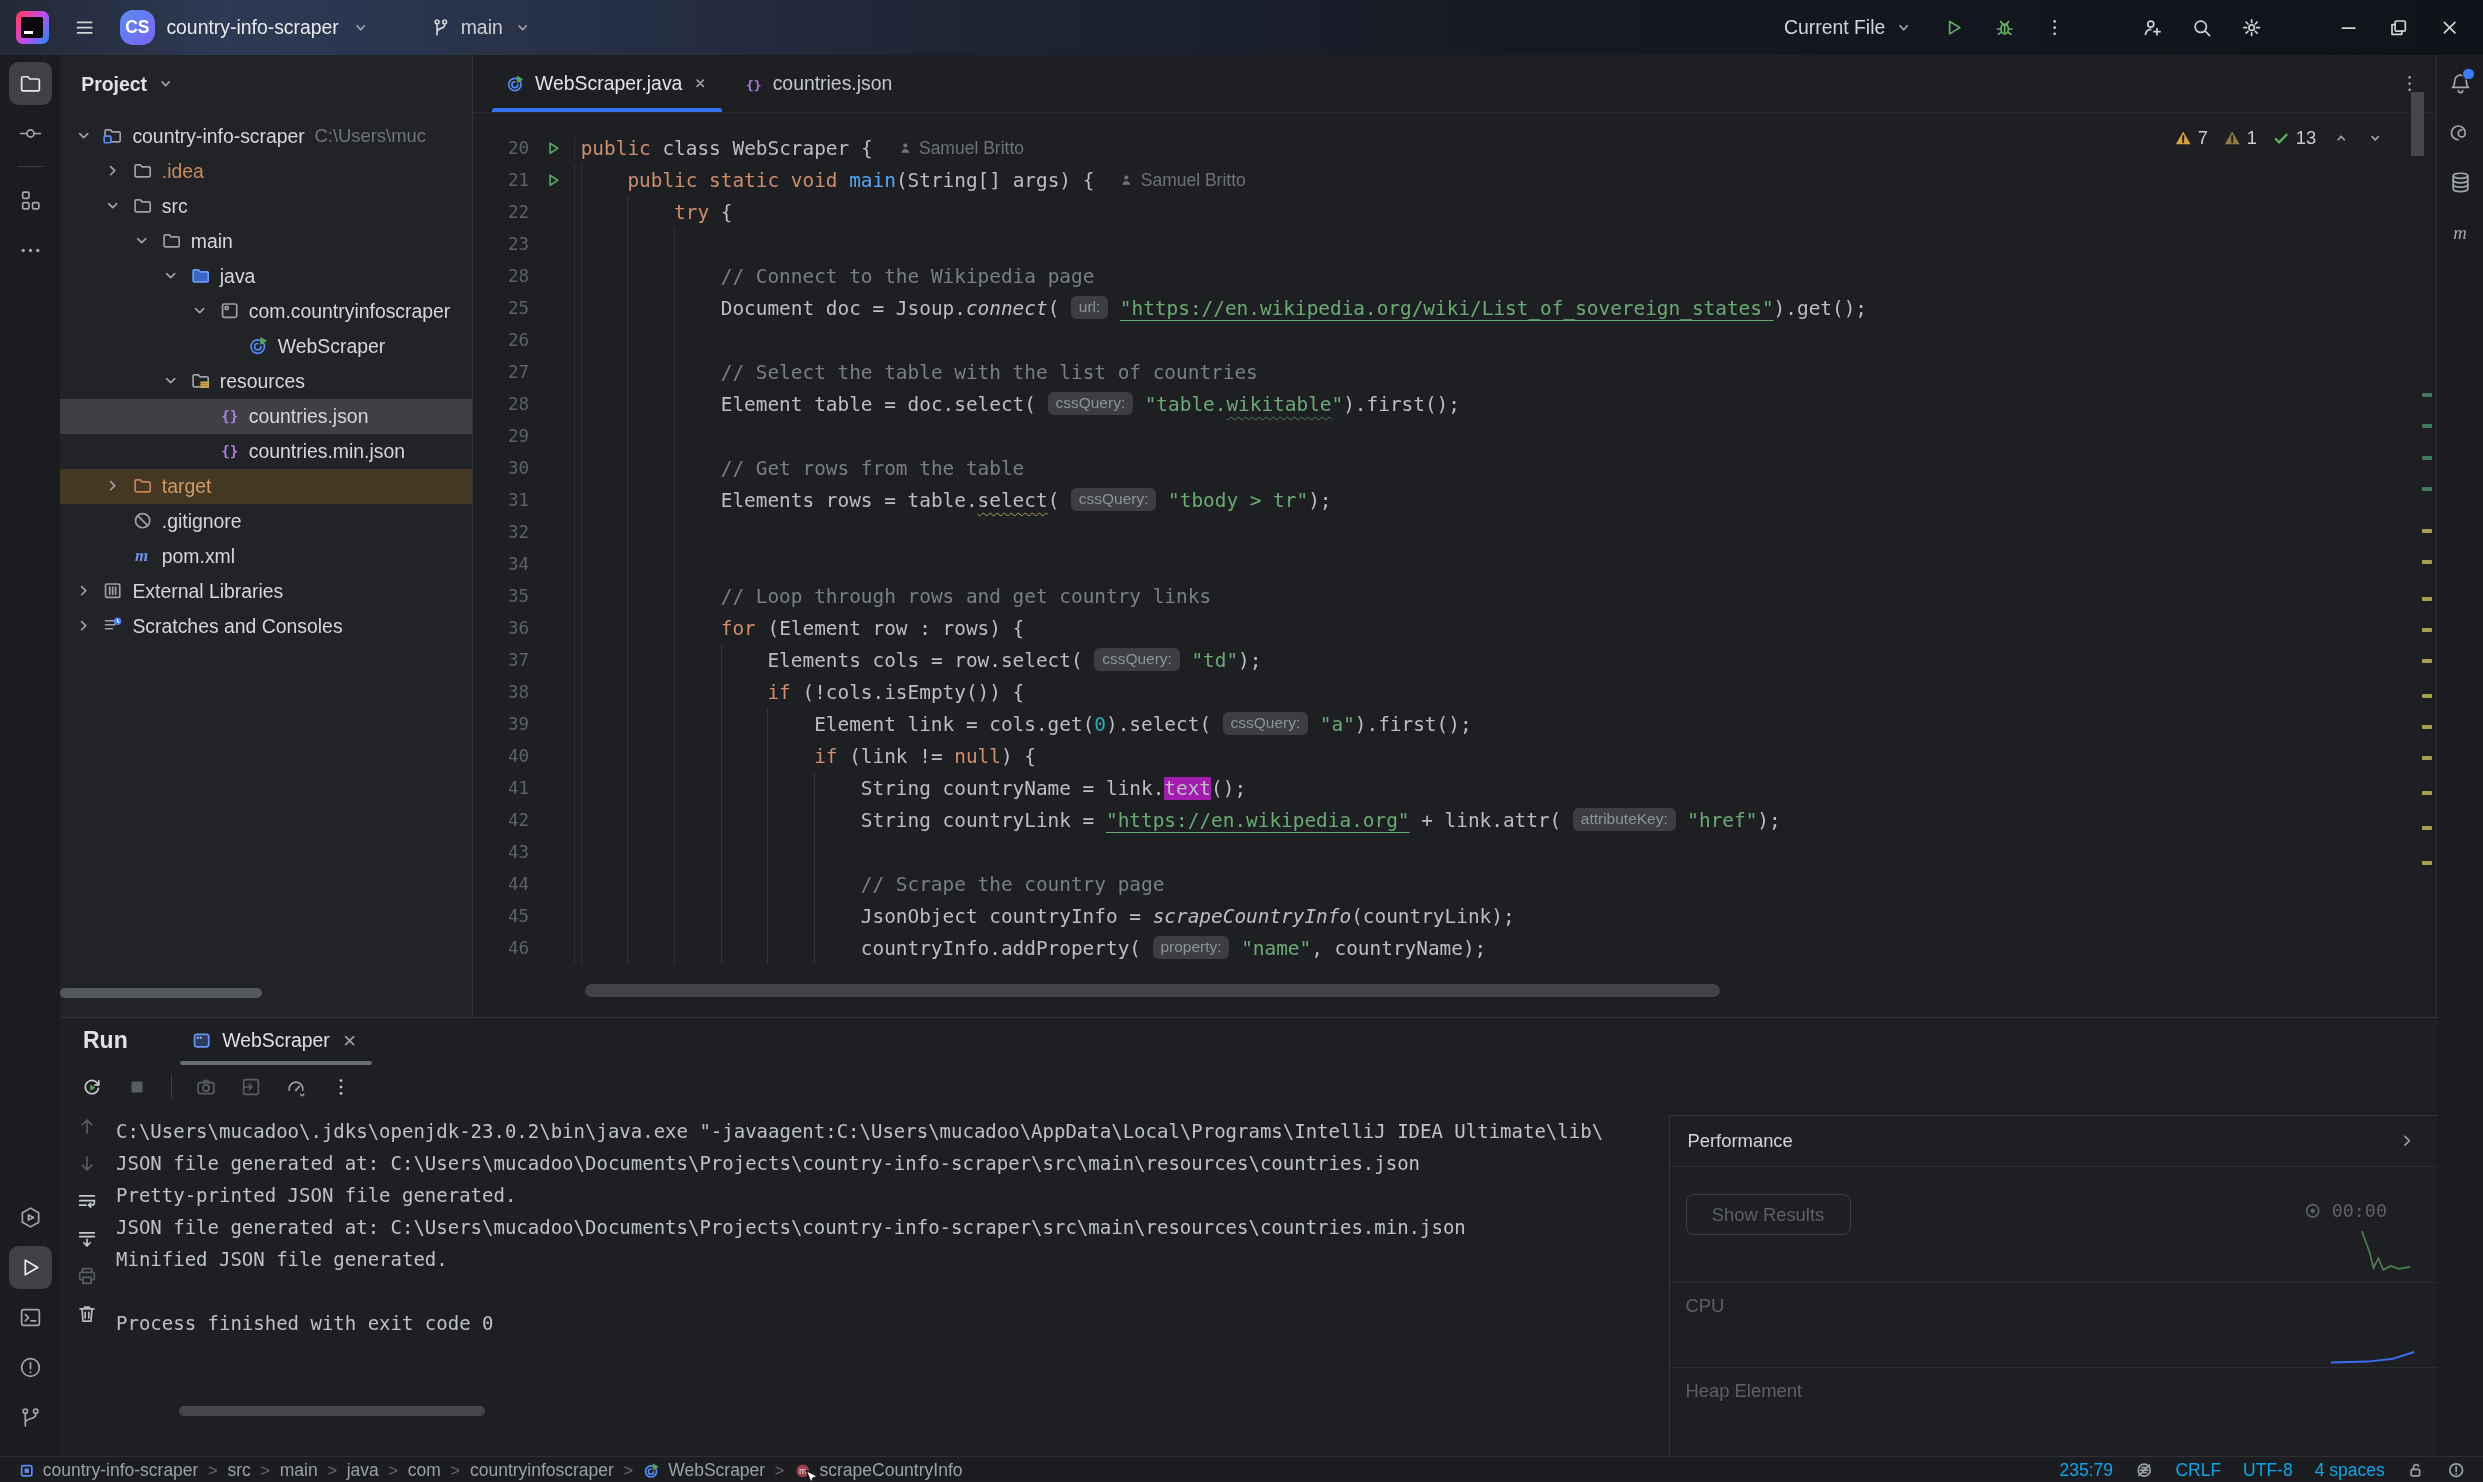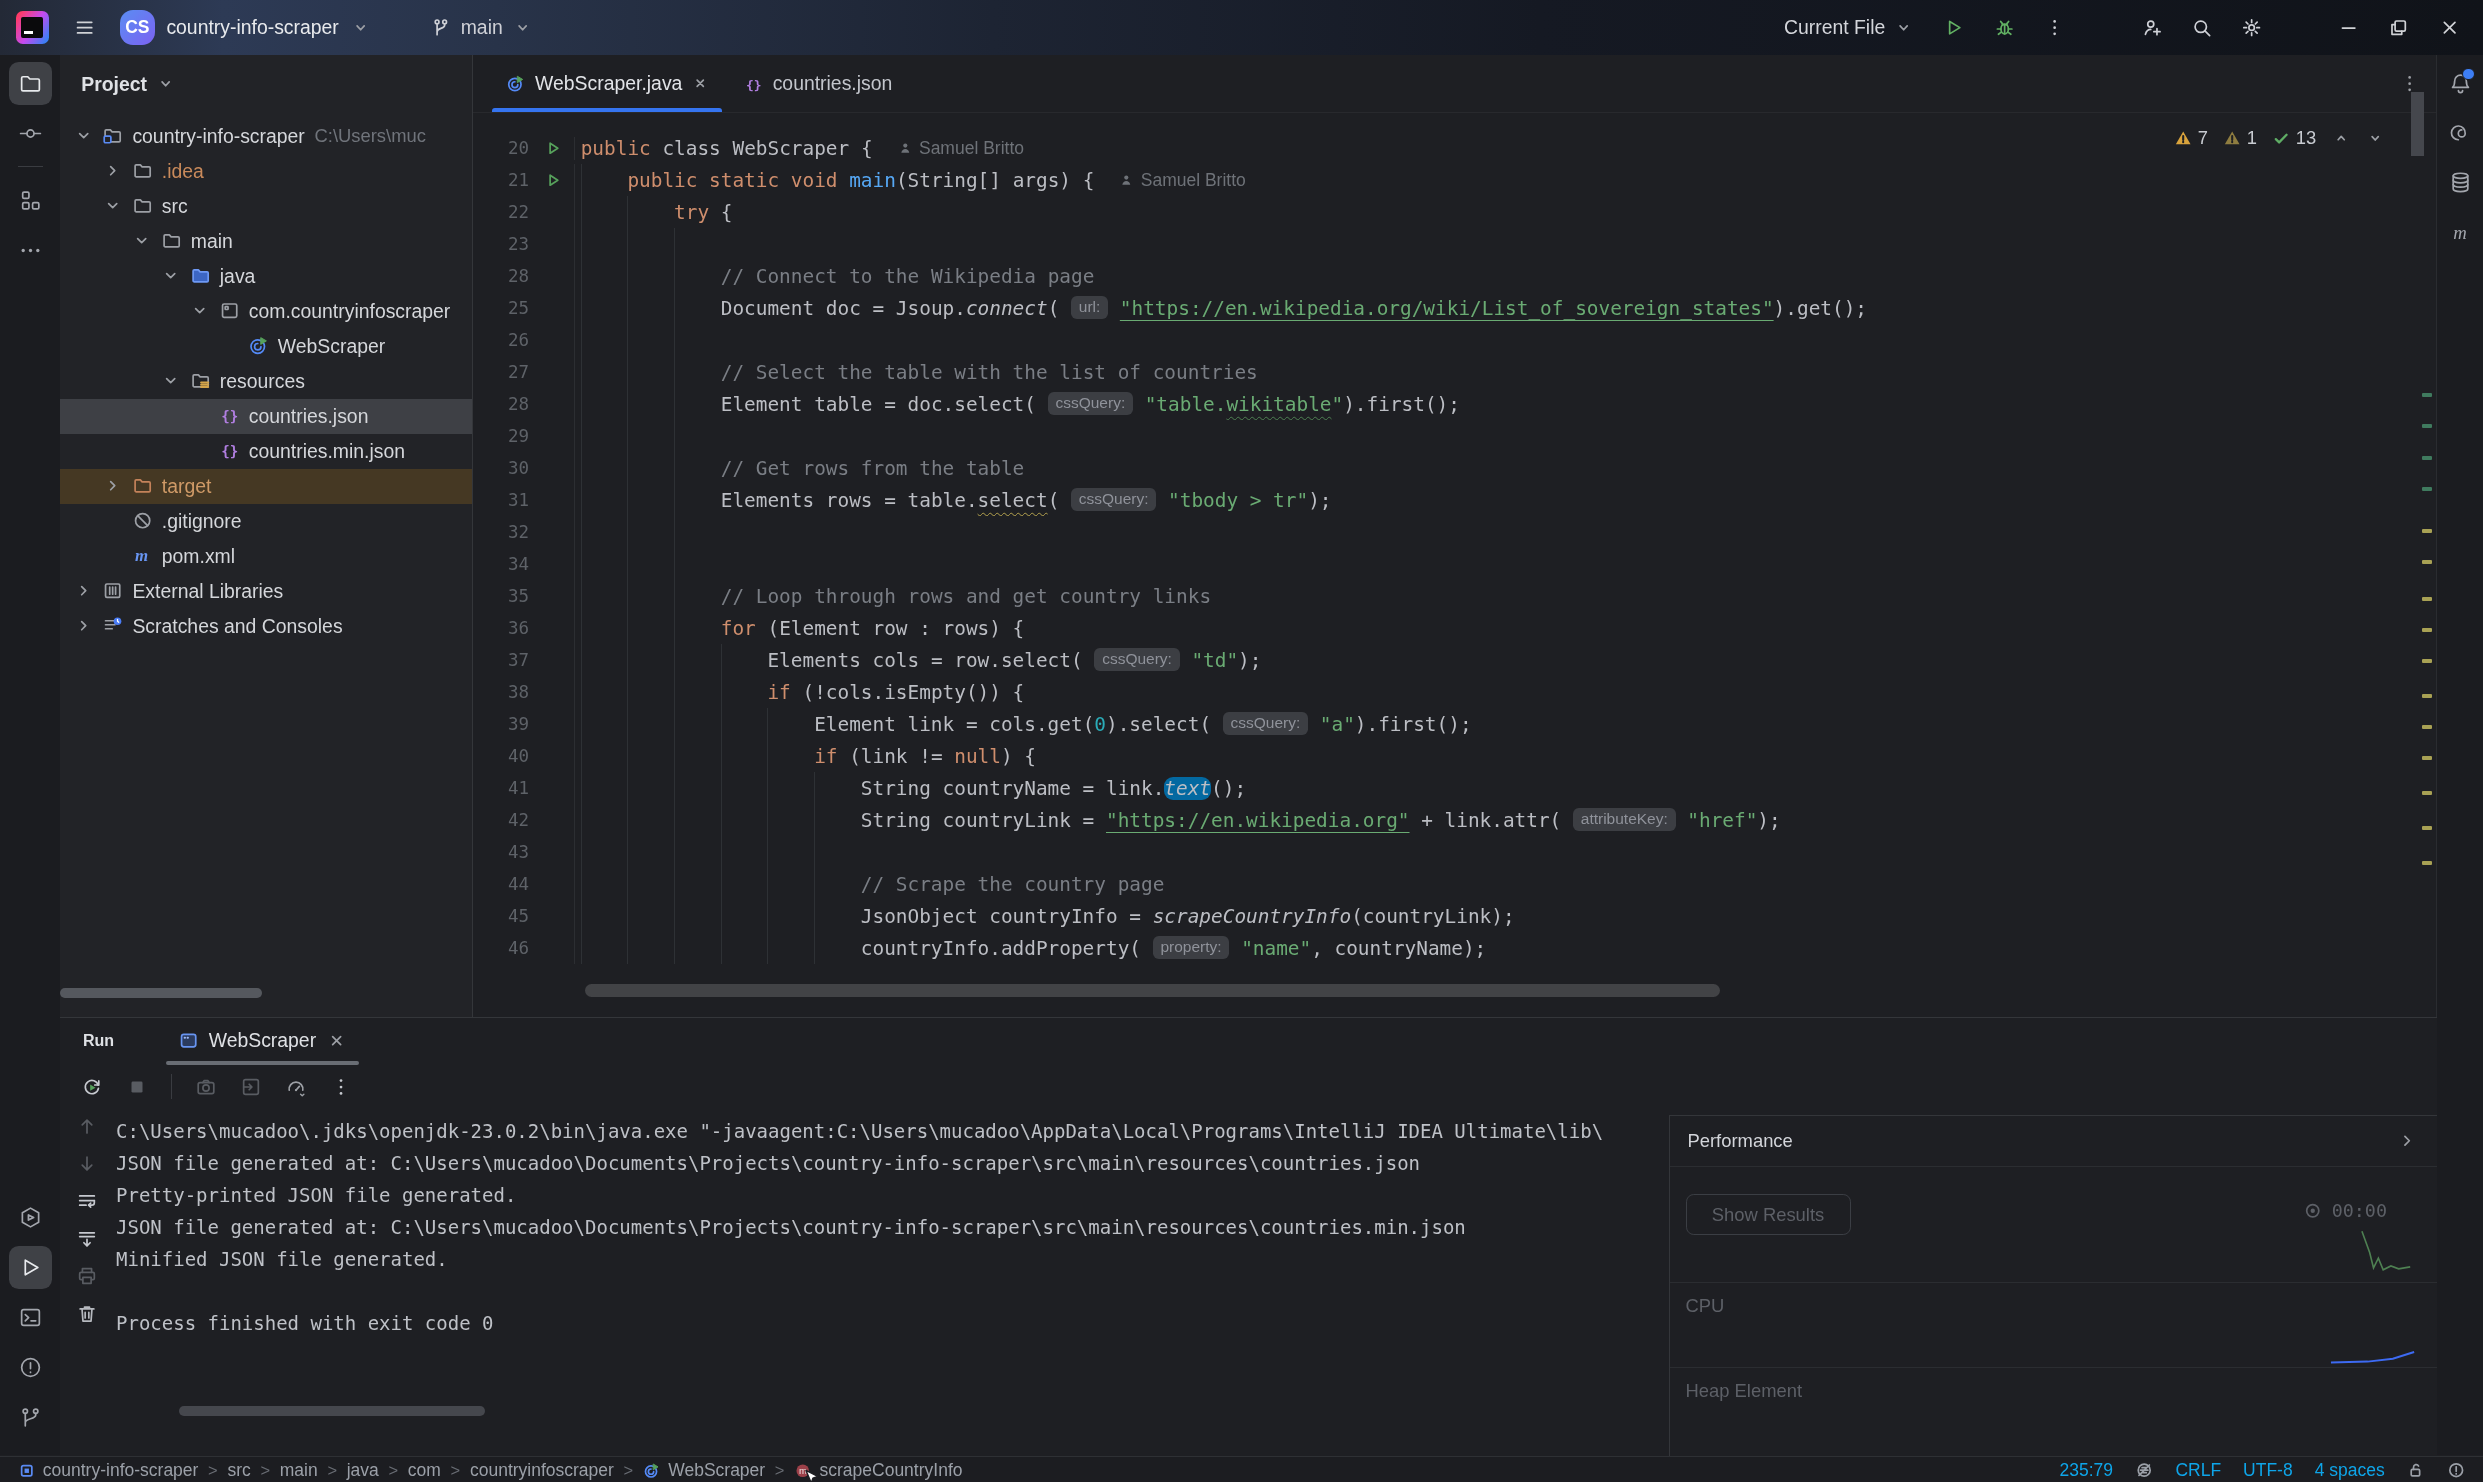--- a/index.html
+++ b/index.html
@@ -68,35 +68,35 @@
   .ln{width:56px;flex:none;text-align:right;color:#5e6268;font-size:17.5px;padding-right:3.9px;}
   .gslot{width:41px;flex:none;display:flex;justify-content:center;align-items:center;}
   .ctext{flex:1;min-width:0;border-left:1px solid #2c2e32;padding-left:5.8px;overflow:hidden;display:flex;align-items:center;white-space:pre;}
   .guide{display:inline-block;width:4ch;height:32px;flex:none;
          background:linear-gradient(#2e3135,#2e3135) left/1px 100% no-repeat;}
   .tk-d{color:#bcbec4;} .tk-k{color:#cf8e6d;} .tk-c{color:#7a7e85;} .tk-s{color:#6aab73;}
   .tk-n{color:#2aacb8;} .tk-m{color:#56a8f5;} .tk-i{color:#bcbec4;font-style:italic;}
   .tk-su{color:#6aab73;text-decoration:underline;text-underline-offset:4.9px;}
   .tk-sg{color:#6aab73;text-decoration:underline wavy #4e8052 1px;text-underline-offset:4.9px;}
   .tk-dy{color:#bcbec4;text-decoration:underline wavy #b3a14e 1px;text-underline-offset:4.9px;}
-  .tk-hl{color:#bcbec4;background:#0369a1;border-radius:9px;font-style:italic;}
+  .tk-hl{color:#bcbec4;background:#a21caf;border-radius:1px;}
   .pill{display:inline-block;background:#3c3e43;color:#8f929a;border-radius:5.8px;padding:1px 7.8px 1.9px;
         font-family:"Liberation Sans",sans-serif;font-size:15.5px;line-height:19.4px;transform:translateY(-1px);}
   .note{display:inline-flex;align-items:center;gap:6.8px;margin-left:25px;color:#6e7278;
         font-family:"Liberation Sans",sans-serif;font-size:17.5px;}
   .note .icon{color:#6e7278;}
   .ed-hscroll{position:absolute;left:112px;top:929px;width:1135px;height:12.6px;border-radius:6.8px;background:rgba(255,255,255,.16);}
   .ed-vscroll{position:absolute;right:13.6px;top:37px;width:13.6px;height:64px;background:#45474d;}
   #stripe{position:absolute;right:3.9px;top:57px;bottom:0;width:13.6px;}
   #stripe .mark{position:absolute;left:1px;width:10.7px;height:3.9px;border-radius:1px;}
 
   
   .run{position:absolute;left:60px;top:1017px;width:2377px;height:439px;background:#1e1f23;border-top:1px solid #34363a;}
   .run-header{height:45px;display:flex;align-items:center;padding-left:23px;}
-  .run-title{font-size:16px;font-weight:bold;color:#dfe1e5;margin-right:52px;}
+  .run-title{font-size:23px;font-weight:bold;color:#dfe1e5;margin-right:52px;}
   .run-tab{display:flex;align-items:center;gap:9.7px;height:100%;padding:0 11.6px;position:relative;font-size:19.4px;color:#dfe1e5;}
   .run-tab::after{content:"";position:absolute;left:0;right:0;bottom:-1.9px;height:3.9px;border-radius:1.9px;background:#696d74;}
   .run-toolbar{height:47px;display:flex;align-items:center;gap:23px;padding-left:21.3px;color:#c6c9cf;}
   .rt-div{width:1px;height:25px;background:#3a3c41;}
   .dim{color:#595c62;}
   .console-strip{position:absolute;left:0;top:97px;width:54px;display:flex;flex-direction:column;align-items:center;gap:15.5px;color:#c6c9cf;}
   #console{position:absolute;left:56px;top:93px;width:1549px;bottom:3.9px;overflow:hidden;padding-top:3.9px;
            font-family:"DejaVu Sans Mono",monospace;font-size:19px;line-height:32px;color:#bec1c7;white-space:pre;}
   .con-scroll{position:absolute;left:119px;top:388px;width:306px;height:9.7px;border-radius:4.9px;background:#45474d;}
 

